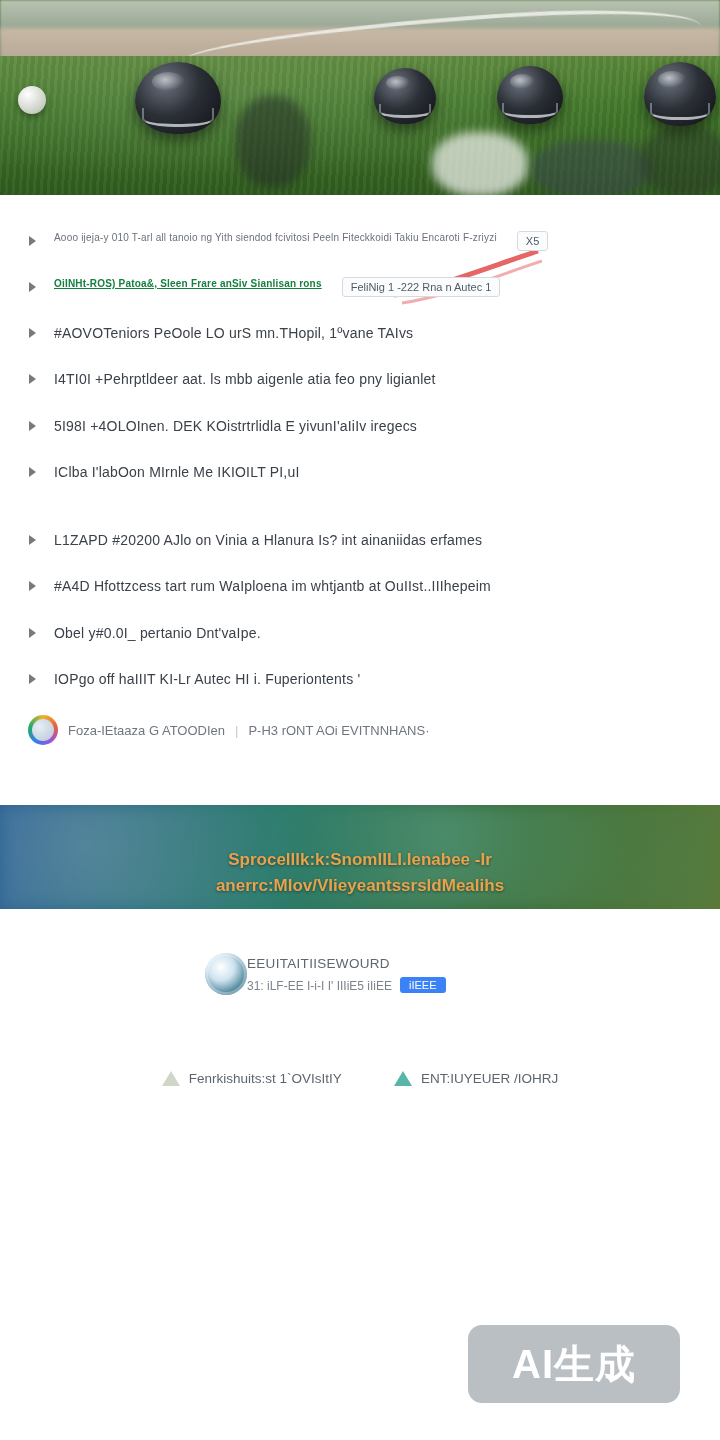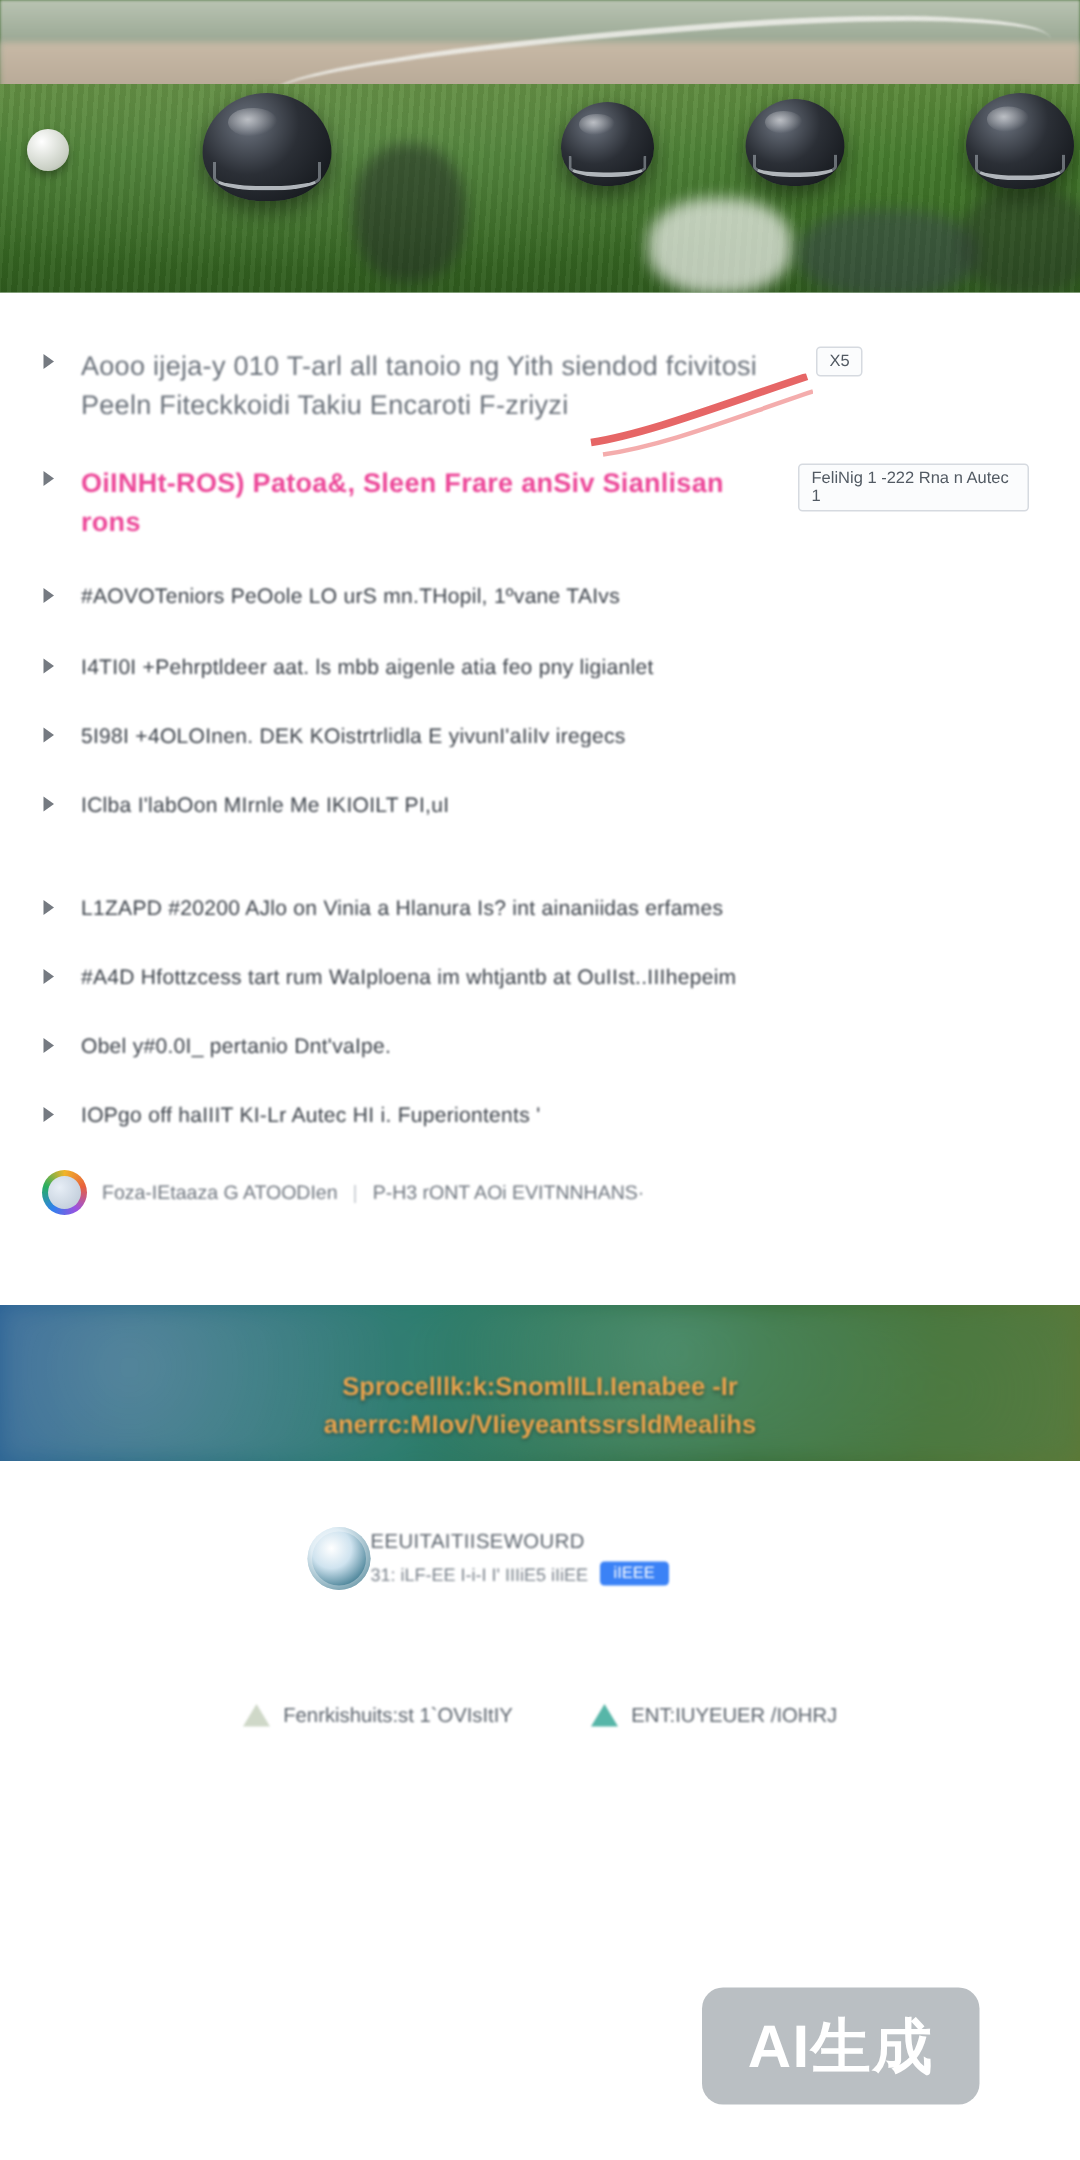--- a/index.html
+++ b/index.html
@@ -106,22 +106,22 @@
     border-bottom: 5px solid transparent;
     opacity: .85;
   }
   .txt {
     font-size: 14px;
     line-height: 1.45;
     color: #3b4149;
     letter-spacing: .2px;
     filter: blur(0.55px);
   }
-  .txt.small { font-size: 18px; color: #6a717a; }
-  .txt.blue { color: #ec4899; font-weight: bold; }
+  .txt.small { font-size: 10px; color: #6a717a; }
+  .txt.blue { color: #15803d; font-weight: bold; text-decoration: underline; }
   .txt.two-line { max-width: 470px; }
 
   .inline-badge {
     display: inline-block;
     vertical-align: middle;
     margin: 0 6px;
     padding: 3px 8px;
     border: 1px solid #d6dae0;
     border-radius: 3px;
     background: #fbfcfd;
@@ -218,21 +218,21 @@
     width: 0; height: 0;
     border-left: 9px solid transparent; border-right: 9px solid transparent;
     border-bottom: 15px solid #cfd8c8;
   }
   .tri.teal { border-bottom-color: #57b6a8; }
 
   
   .watermark {
     position: absolute;
     left: 468px; top: 1325px;
-    width: 185px; height: 78px;
+    width: 212px; height: 78px;
     border-radius: 14px;
     background: rgba(160,166,172,.72);
     display: flex; align-items: center; justify-content: center;
     color: #ffffff;
     font-size: 40px;
     font-weight: bold;
     letter-spacing: 1px;
   }
 </style>
 </head>

